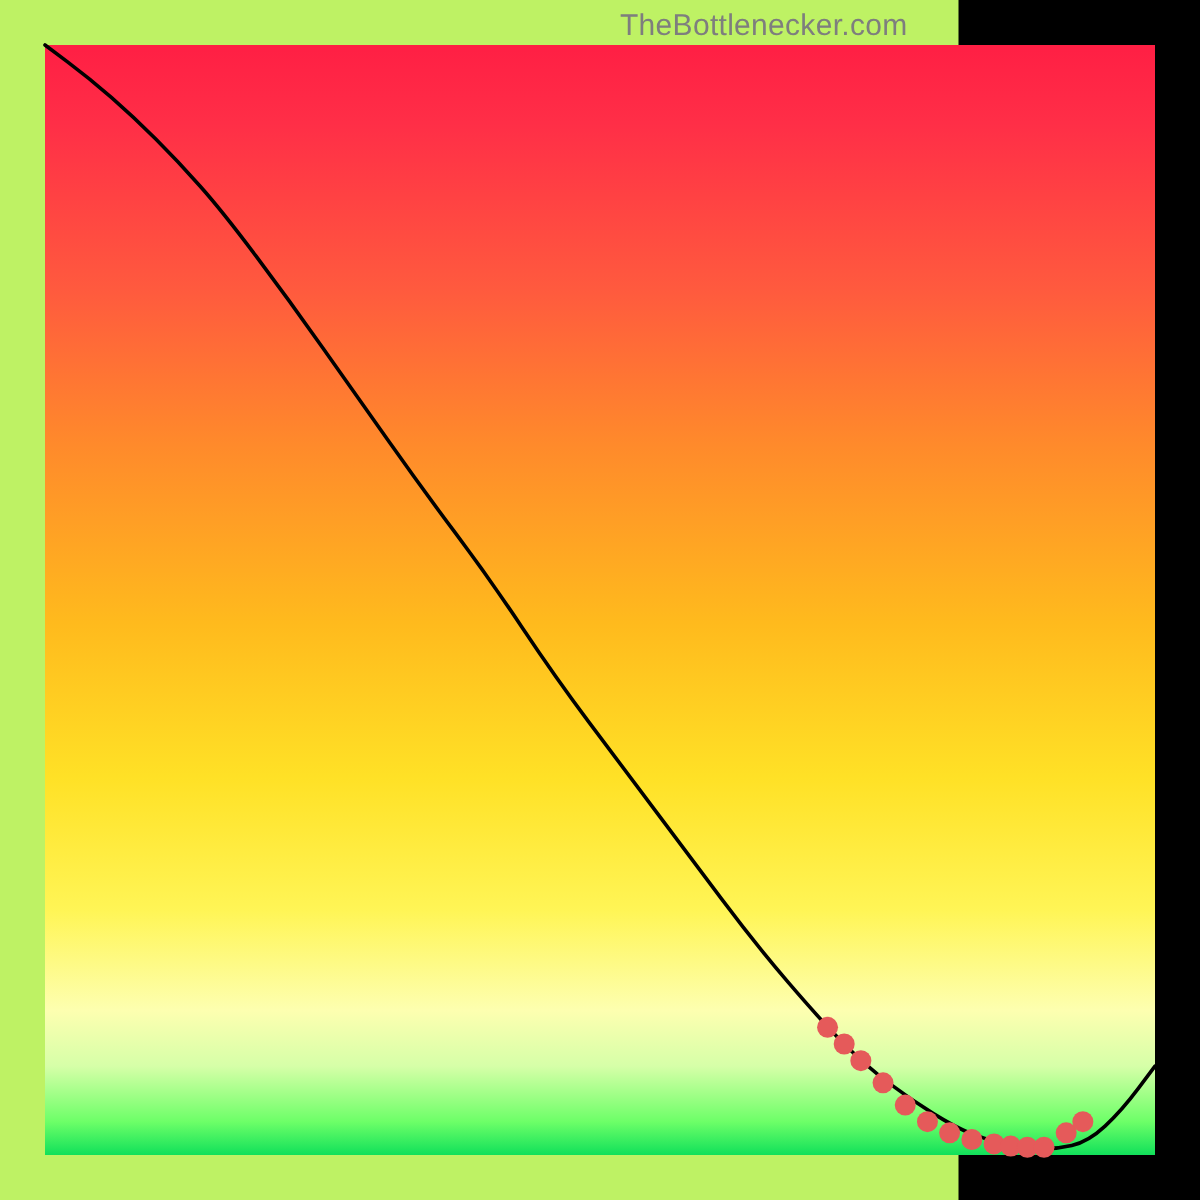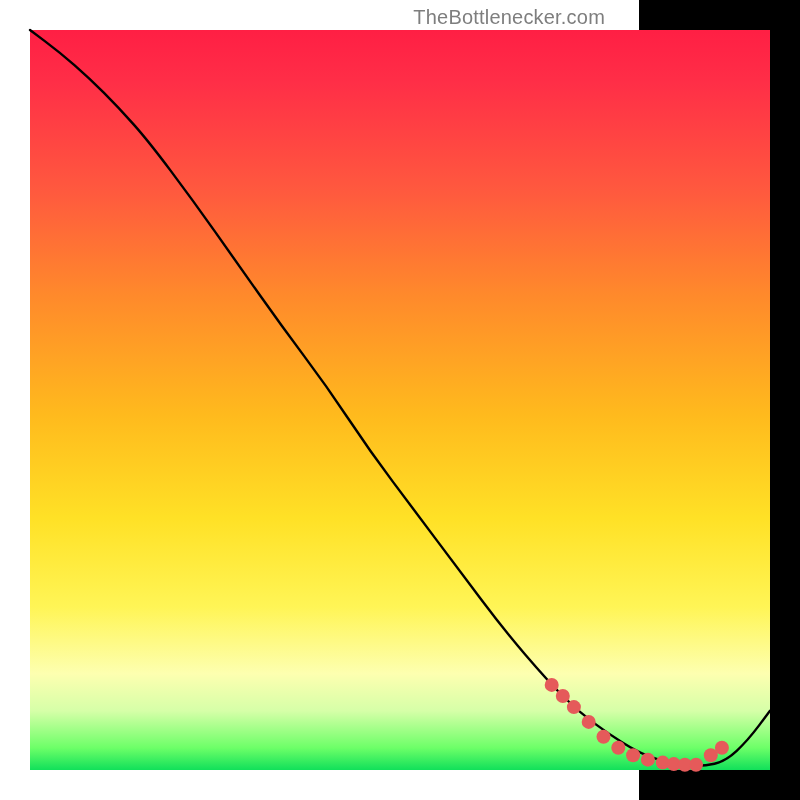--- a/index.html
+++ b/index.html
@@ -8,21 +8,21 @@
     width: 800px;
     height: 800px;
     background: #000;
     font-family: Arial, Helvetica, sans-serif;
     overflow: hidden;
   }
   .stage {
     position: relative;
     width: 639px;
     height: 800px;
-    background: #ffffff;
+    background: #bef264;
   }
   .plot-area {
     position: absolute;
     left: 30px;
     top: 30px;
     width: 740px;
     height: 740px;
     
     background: linear-gradient(to bottom,
       #ff1f44 0%,

